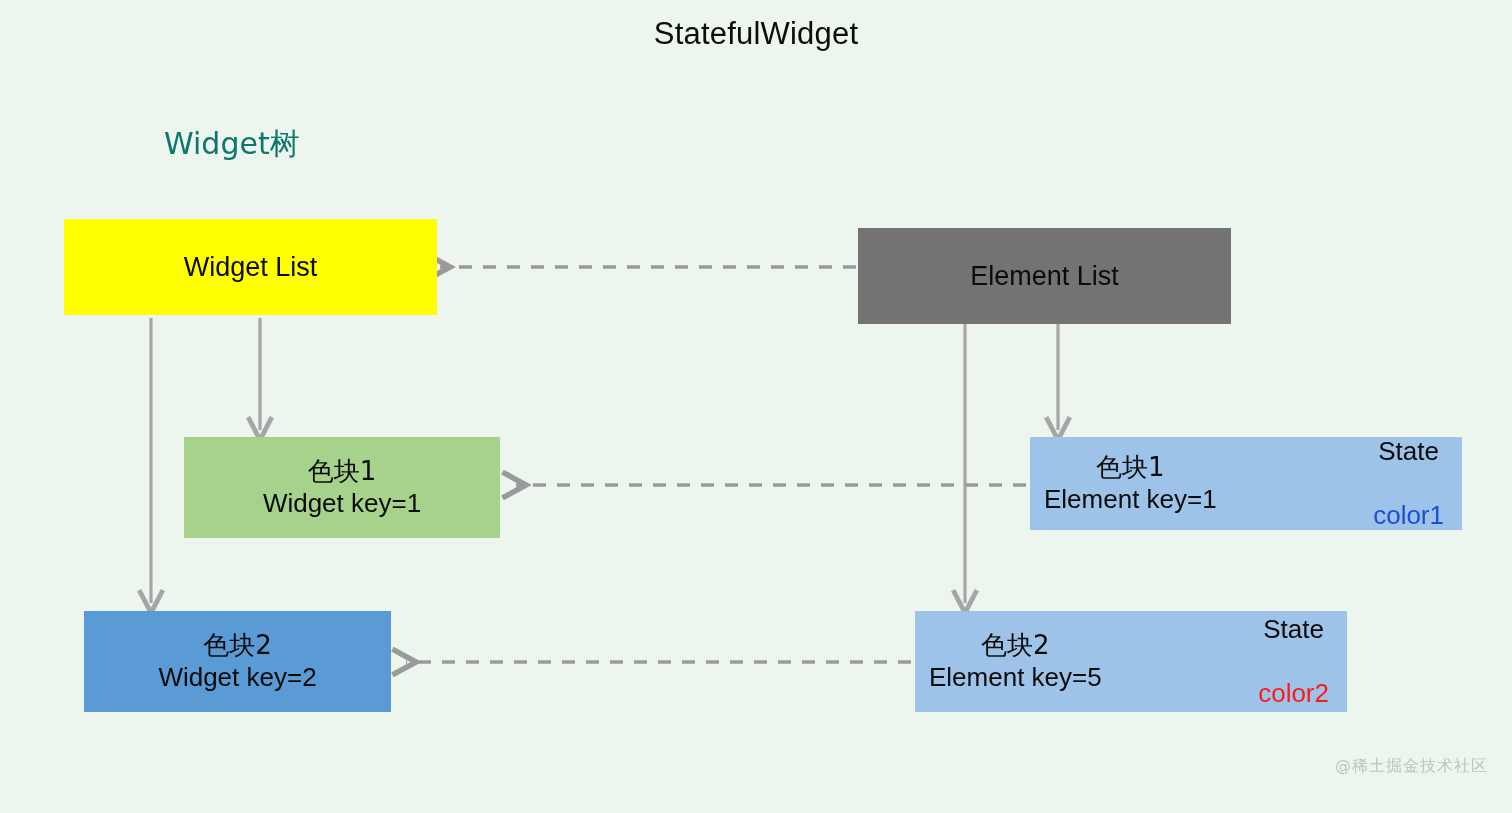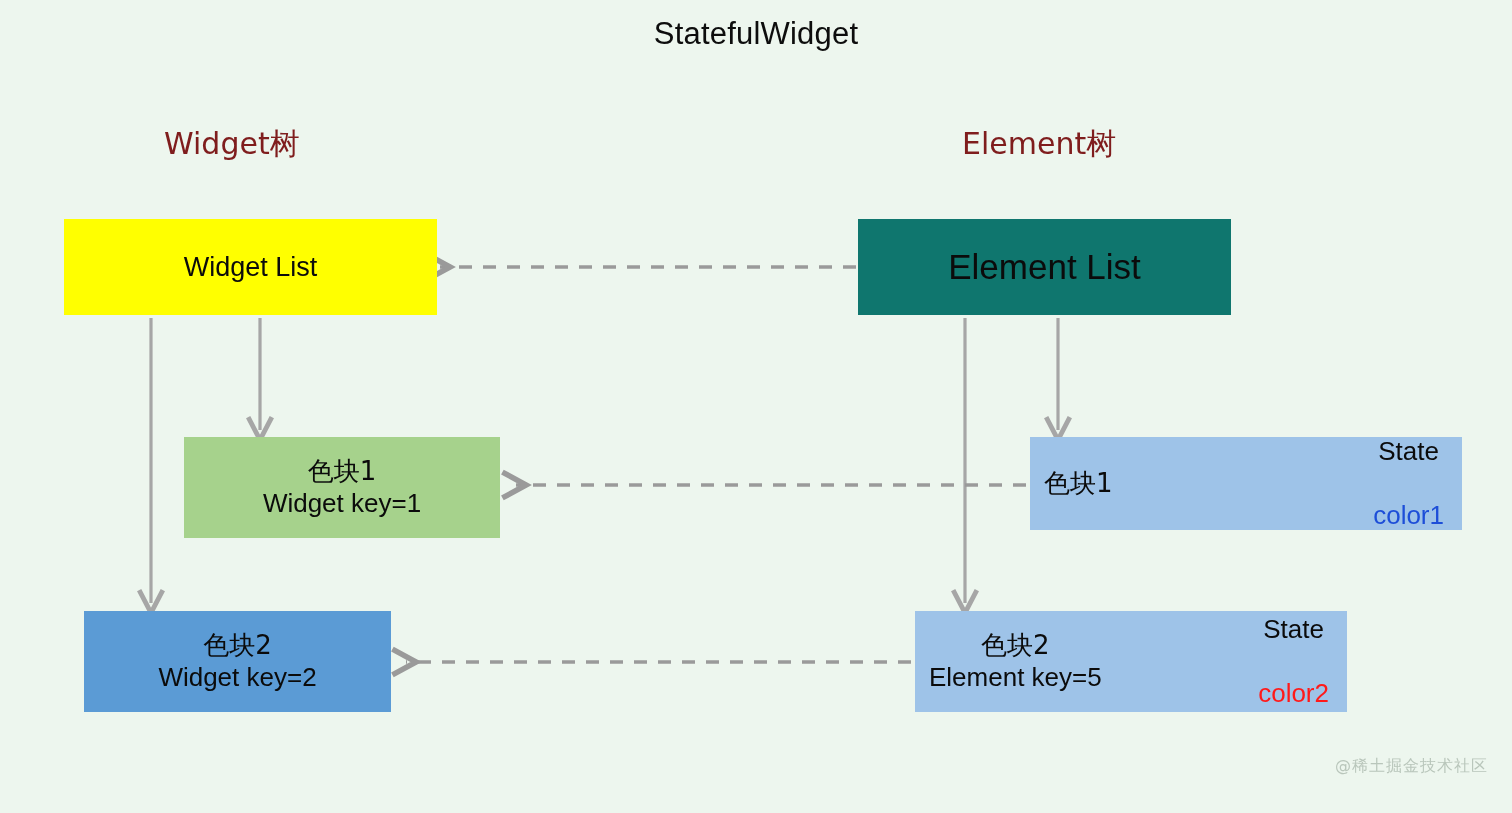--- a/index.html
+++ b/index.html
@@ -36,21 +36,21 @@
     width: 1512px;
     text-align: center;
     font-size: 31px;
     letter-spacing: 0.2px;
     color: #0d0d0d;
   }
 
   .col-head {
     position: absolute;
     font-size: 30px;
-    color: #7f1d1d;
+    color: #0f766e;
     white-space: nowrap;
   }
   .col-head.widget { left: 164px; top: 124px; }
   .col-head.element { left: 962px; top: 124px; }
 
   .node {
     position: absolute;
     box-sizing: border-box;
     display: flex;
     align-items: center;
@@ -61,24 +61,24 @@
   }
 
   .node-widget-list {
     left: 51px;  top: 219px;
     width: 373px; height: 96px;
     background: #ffff00;
     font-size: 27px;
     margin-left: 13px;
   }
   .node-element-list {
-    left: 858px; top: 219px;
+    left: 858px; top: 228px;
     width: 373px; height: 96px;
-    background: #0f766e;
-    font-size: 35px;
+    background: #737373;
+    font-size: 27px;
   }
   .node-widget-1 {
     left: 184px; top: 437px;
     width: 316px; height: 101px;
     background: #a6d28c;
     font-size: 26px;
     flex-direction: column;
   }
   .node-widget-2 {
     left: 84px;  top: 611px;
@@ -157,21 +157,20 @@
     <line x1="856" y1="267" x2="440" y2="267" stroke="#9a9a9a" stroke-width="3.4" stroke-dasharray="13 11" marker-end="url(#arrow-dashed)"></line>
 
     <line x1="1026" y1="485" x2="516" y2="485" stroke="#9a9a9a" stroke-width="3.4" stroke-dasharray="13 11" marker-end="url(#arrow-dashed)"></line>
 
     <line x1="911" y1="662" x2="406" y2="662" stroke="#9a9a9a" stroke-width="3.4" stroke-dasharray="13 11" marker-end="url(#arrow-dashed)"></line>
   </svg>
 
   <div class="title">StatefulWidget</div>
 
   <div class="col-head widget cjk">Widget树</div>
-  <div class="col-head element cjk">Element树</div>
 
   <div class="node node-widget-list">
     <span>Widget List</span>
   </div>
 
   <div class="node node-widget-1">
     <span class="cjk">色块1</span>
     <span>Widget key=1</span>
   </div>
 
@@ -181,20 +180,21 @@
   </div>
 
   <div class="node node-element-list">
     <span>Element List</span>
   </div>
 
   <div class="node node-element-1">
     <div class="el-body">
       <div class="el-left">
         <span class="cjk">色块1</span>
+        <span>Element key=1</span>
       </div>
       <div class="el-right">
         <span class="state-label">State</span>
         <span class="state-value color1">color1</span>
       </div>
     </div>
   </div>
 
   <div class="node node-element-2">
     <div class="el-body">

